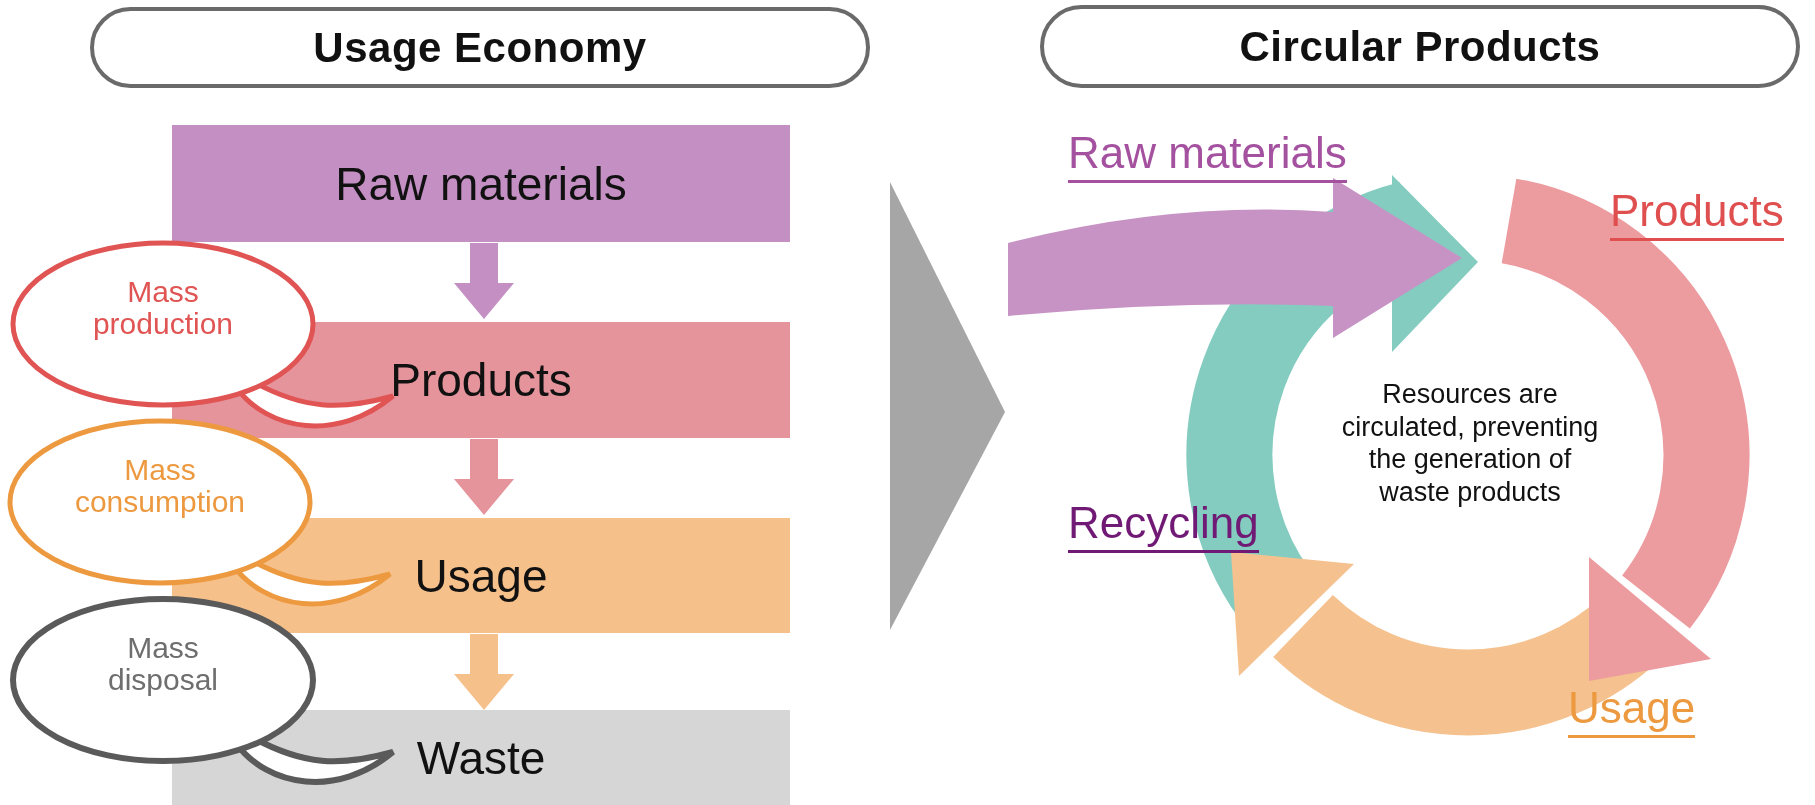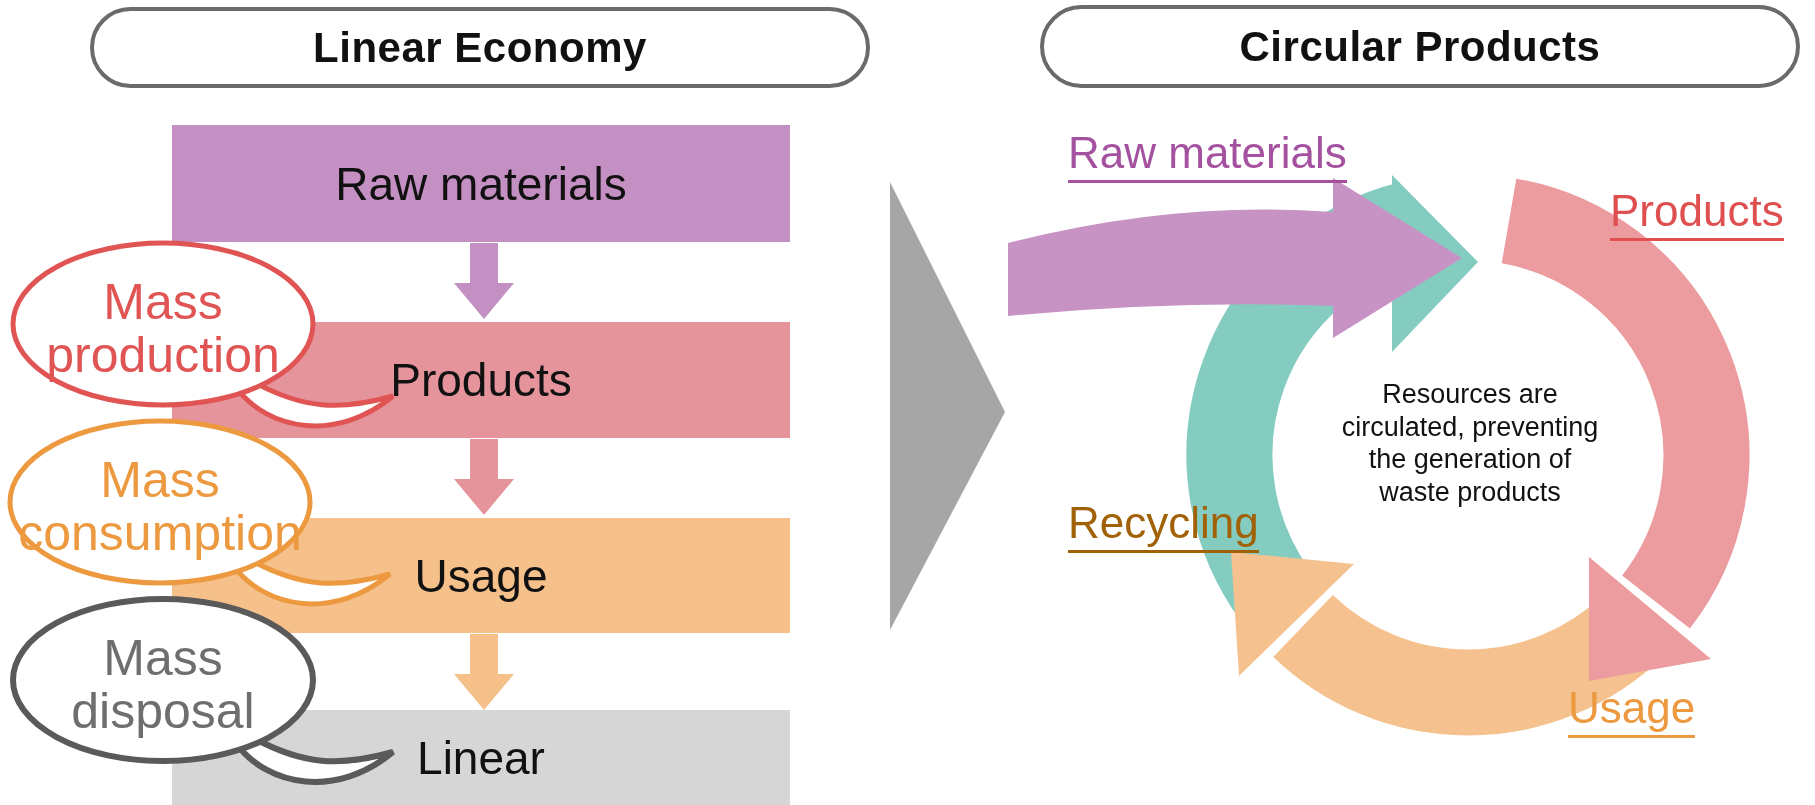--- a/index.html
+++ b/index.html
@@ -22,62 +22,62 @@
   }
   .stage-raw{top:125px;height:117px;background:#c48fc2;}
   .stage-products{top:322px;height:116px;background:#e6949c;}
   .stage-usage{top:518px;height:115px;background:#f6c08b;}
   .stage-waste{top:710px;height:95px;background:#d6d6d6;}
   
   .shapes{position:absolute;left:0;top:0;width:1815px;height:805px;pointer-events:none;}
   
   .bubble-text{
     position:absolute;width:300px;text-align:center;white-space:pre-line;
-    font-size:50px;line-height:1.06;
+    font-size:30px;line-height:1.06;
   }
   .bubble-text.b1{left:13px;top:276px;color:#e05454;}
   .bubble-text.b2{left:10px;top:454px;color:#ec9940;}
   .bubble-text.b3{left:13px;top:632px;color:#6e6e6e;}
   
   .cycle-label{
     position:absolute;display:inline-block;font-size:44px;
     border-bottom:3px solid currentColor;padding-bottom:4px;line-height:1.05;
   }
   .lbl-raw{left:1068px;top:130px;color:#a4519f;}
   .lbl-products{left:1610px;top:188px;color:#df4f4f;}
-  .lbl-recycling{left:1068px;top:500px;color:#a16207;}
+  .lbl-recycling{left:1068px;top:500px;color:#701a75;}
   .lbl-usage{left:1568px;top:685px;color:#ec9940;}
   .center-text{
     position:absolute;left:1230px;top:378px;width:480px;text-align:center;
     white-space:pre-line;font-size:27px;line-height:1.21;color:#111111;
   }
 </style>
 </head>
 <body>
 
 <div class="canvas">
 
   <div class="pill left">
-    <span>Linear Economy</span>
+    <span>Usage Economy</span>
   </div>
   <div class="pill right">
     <span>Circular Products</span>
   </div>
 
   <div class="stage-box stage-raw">
     <span>Raw materials</span>
   </div>
   <div class="stage-box stage-products">
     <span>Products</span>
   </div>
   <div class="stage-box stage-usage">
     <span>Usage</span>
   </div>
   <div class="stage-box stage-waste">
-    <span>Linear</span>
+    <span>Waste</span>
   </div>
 
   <svg class="shapes" viewBox="0 0 1815 805">
 
     <polygon points="470,243 498,243 498,283 514,283 484,319 454,283 470,283" fill="#c48fc2"></polygon>
     <polygon points="470,439 498,439 498,479 514,479 484,515 454,479 470,479" fill="#e6949c"></polygon>
     <polygon points="470,634 498,634 498,674 514,674 484,710 454,674 470,674" fill="#f6c08b"></polygon>
 
     <polygon points="890,182 1005,412 890,630" fill="#a6a6a6"></polygon>
 

